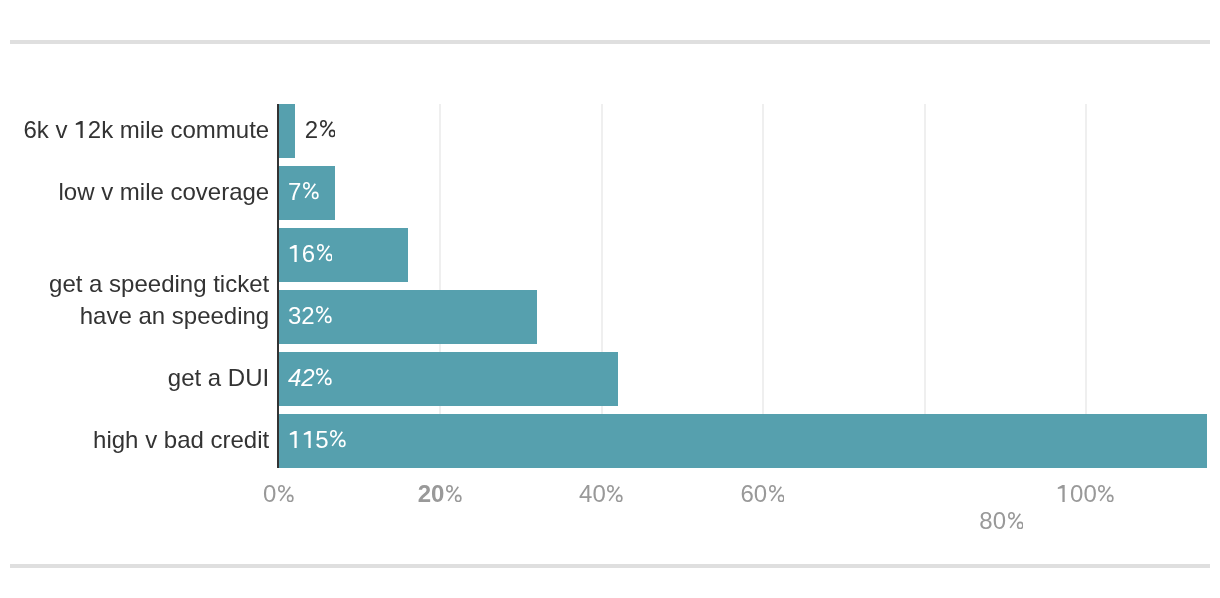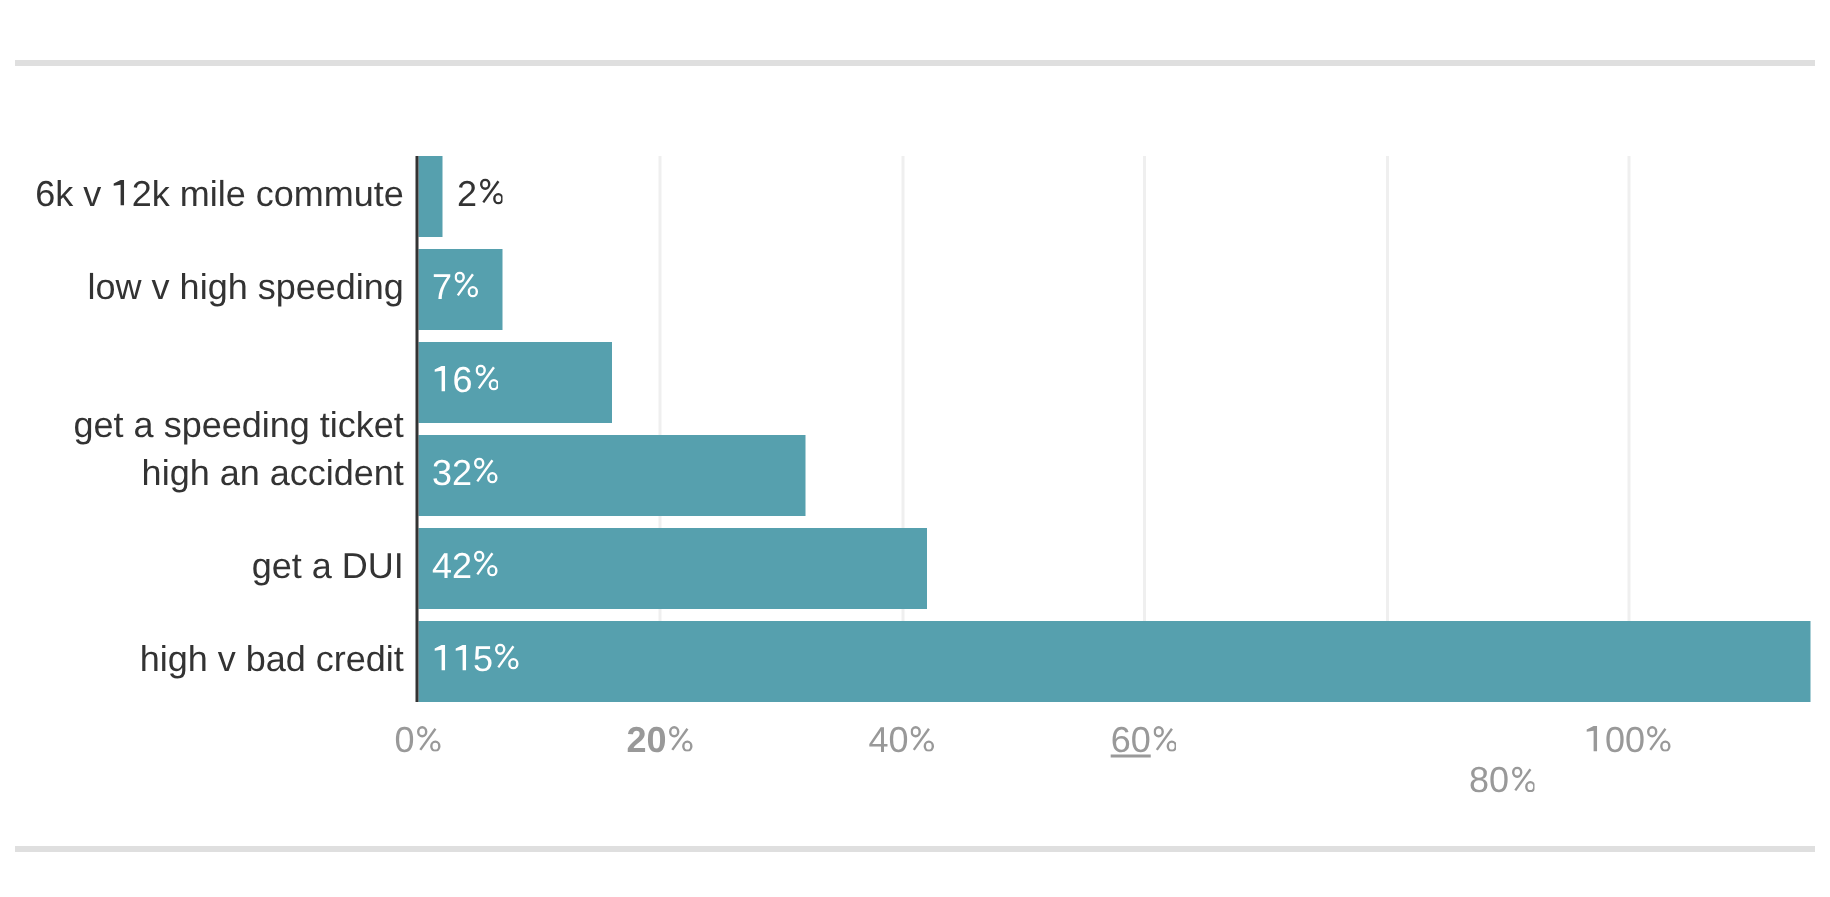--- a/index.html
+++ b/index.html
@@ -96,23 +96,23 @@
     <div class="bar" style="left: 279px; top: 104px; width: 16.1392px; height: 53.5px;"></div>
     <div class="bar" style="left: 279px; top: 166px; width: 56.4872px; height: 53.5px;"></div>
     <div class="bar" style="left: 279px; top: 228px; width: 129.114px; height: 53.5px;"></div>
     <div class="bar" style="left: 279px; top: 290px; width: 258.227px; height: 53.5px;"></div>
     <div class="bar" style="left: 279px; top: 352px; width: 338.923px; height: 53.5px;"></div>
     <div class="bar" style="left: 279px; top: 414px; width: 928.004px; height: 53.5px;"></div>
 
     <div class="cat-label" style="right: 950.8px; top: 117.65px;">6k v <svg class="one-glyph" viewBox="0 0 13.63 17">
           <path d="M 8.7 0 L 8.7 17 L 6.4 17 L 6.4 3.2 L 1.8 3.9 L 1.8 2.4 L 6.4 0 Z"></path>
         </svg>2k mile commute</div>
-    <div class="cat-label" style="right: 950.8px; top: 179.65px;">low v high speeding</div>
+    <div class="cat-label" style="right: 950.8px; top: 179.65px;">low v mile coverage</div>
     <div class="cat-label" style="right: 950.8px; top: 241.65px; margin-top: 30px;">get a speeding ticket</div>
-    <div class="cat-label" style="right: 950.8px; top: 303.65px;">high an accident</div>
+    <div class="cat-label" style="right: 950.8px; top: 303.65px;">have an speeding</div>
     <div class="cat-label" style="right: 950.8px; top: 365.65px; margin-left: 34px;">get a DUI</div>
     <div class="cat-label" style="right: 950.8px; top: 427.65px;">high v bad credit</div>
 
     <div class="bar-label outside" style="left: 304.639px; top: 117.65px;">2<svg class="pct-icon" viewBox="0 0 15.7 17.25">
           <ellipse cx="3.475" cy="3.825" rx="2.675" ry="3.025"></ellipse>
           <ellipse cx="12.225" cy="13.425" rx="2.675" ry="3.025"></ellipse>
           <line x1="2.2" y1="15.9" x2="12.3" y2="1.8"></line>
         </svg></div>
     <div class="bar-label" style="left: 288px; top: 179.65px;">7<svg class="pct-icon" viewBox="0 0 15.7 17.25">
           <ellipse cx="3.475" cy="3.825" rx="2.675" ry="3.025"></ellipse>
@@ -124,21 +124,21 @@
         </svg>6<svg class="pct-icon" viewBox="0 0 15.7 17.25">
           <ellipse cx="3.475" cy="3.825" rx="2.675" ry="3.025"></ellipse>
           <ellipse cx="12.225" cy="13.425" rx="2.675" ry="3.025"></ellipse>
           <line x1="2.2" y1="15.9" x2="12.3" y2="1.8"></line>
         </svg></div>
     <div class="bar-label" style="left: 288px; top: 303.65px; text-align: right;">32<svg class="pct-icon" viewBox="0 0 15.7 17.25">
           <ellipse cx="3.475" cy="3.825" rx="2.675" ry="3.025"></ellipse>
           <ellipse cx="12.225" cy="13.425" rx="2.675" ry="3.025"></ellipse>
           <line x1="2.2" y1="15.9" x2="12.3" y2="1.8"></line>
         </svg></div>
-    <div class="bar-label" style="left: 288px; top: 365.65px;">42<svg class="pct-icon" viewBox="0 0 15.7 17.25">
+    <div class="bar-label" style="left: 288px; top: 365.65px; font-style: italic;">42<svg class="pct-icon" viewBox="0 0 15.7 17.25">
           <ellipse cx="3.475" cy="3.825" rx="2.675" ry="3.025"></ellipse>
           <ellipse cx="12.225" cy="13.425" rx="2.675" ry="3.025"></ellipse>
           <line x1="2.2" y1="15.9" x2="12.3" y2="1.8"></line>
         </svg></div>
     <div class="bar-label" style="left: 288px; top: 427.65px;"><svg class="one-glyph" viewBox="0 0 13.63 17">
           <path d="M 8.7 0 L 8.7 17 L 6.4 17 L 6.4 3.2 L 1.8 3.9 L 1.8 2.4 L 6.4 0 Z"></path>
         </svg><svg class="one-glyph" viewBox="0 0 13.63 17">
           <path d="M 8.7 0 L 8.7 17 L 6.4 17 L 6.4 3.2 L 1.8 3.9 L 1.8 2.4 L 6.4 0 Z"></path>
         </svg>5<svg class="pct-icon" viewBox="0 0 15.7 17.25">
           <ellipse cx="3.475" cy="3.825" rx="2.675" ry="3.025"></ellipse>
@@ -156,21 +156,21 @@
     <div class="tick-label" style="left: 340.192px; top: 482.2px; font-weight: bold;">20<svg class="pct-icon" viewBox="0 0 15.7 17.25">
           <ellipse cx="3.475" cy="3.825" rx="2.675" ry="3.025"></ellipse>
           <ellipse cx="12.225" cy="13.425" rx="2.675" ry="3.025"></ellipse>
           <line x1="2.2" y1="15.9" x2="12.3" y2="1.8"></line>
         </svg></div>
     <div class="tick-label" style="left: 501.584px; top: 482.2px;">40<svg class="pct-icon" viewBox="0 0 15.7 17.25">
           <ellipse cx="3.475" cy="3.825" rx="2.675" ry="3.025"></ellipse>
           <ellipse cx="12.225" cy="13.425" rx="2.675" ry="3.025"></ellipse>
           <line x1="2.2" y1="15.9" x2="12.3" y2="1.8"></line>
         </svg></div>
-    <div class="tick-label" style="left: 662.976px; top: 482.2px; text-decoration: underline;">60<svg class="pct-icon" viewBox="0 0 15.7 17.25">
+    <div class="tick-label" style="left: 662.976px; top: 482.2px;">60<svg class="pct-icon" viewBox="0 0 15.7 17.25">
           <ellipse cx="3.475" cy="3.825" rx="2.675" ry="3.025"></ellipse>
           <ellipse cx="12.225" cy="13.425" rx="2.675" ry="3.025"></ellipse>
           <line x1="2.2" y1="15.9" x2="12.3" y2="1.8"></line>
         </svg></div>
     <div class="tick-label" style="left: 824.368px; top: 509px; text-align: right;">80<svg class="pct-icon" viewBox="0 0 15.7 17.25">
           <ellipse cx="3.475" cy="3.825" rx="2.675" ry="3.025"></ellipse>
           <ellipse cx="12.225" cy="13.425" rx="2.675" ry="3.025"></ellipse>
           <line x1="2.2" y1="15.9" x2="12.3" y2="1.8"></line>
         </svg></div>
     <div class="tick-label" style="left: 985.76px; top: 482.2px;"><svg class="one-glyph" viewBox="0 0 13.63 17">

